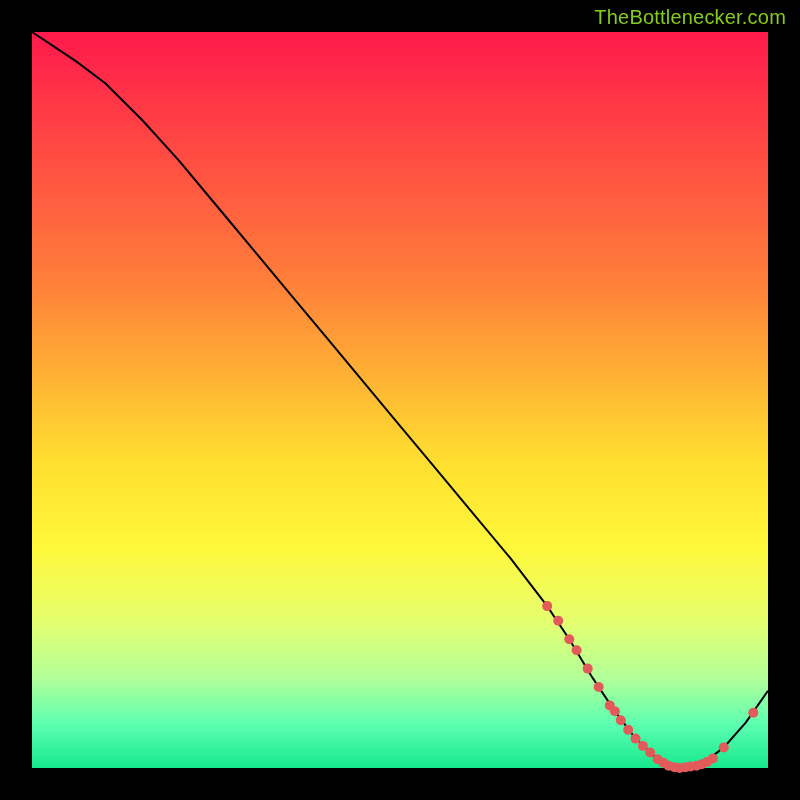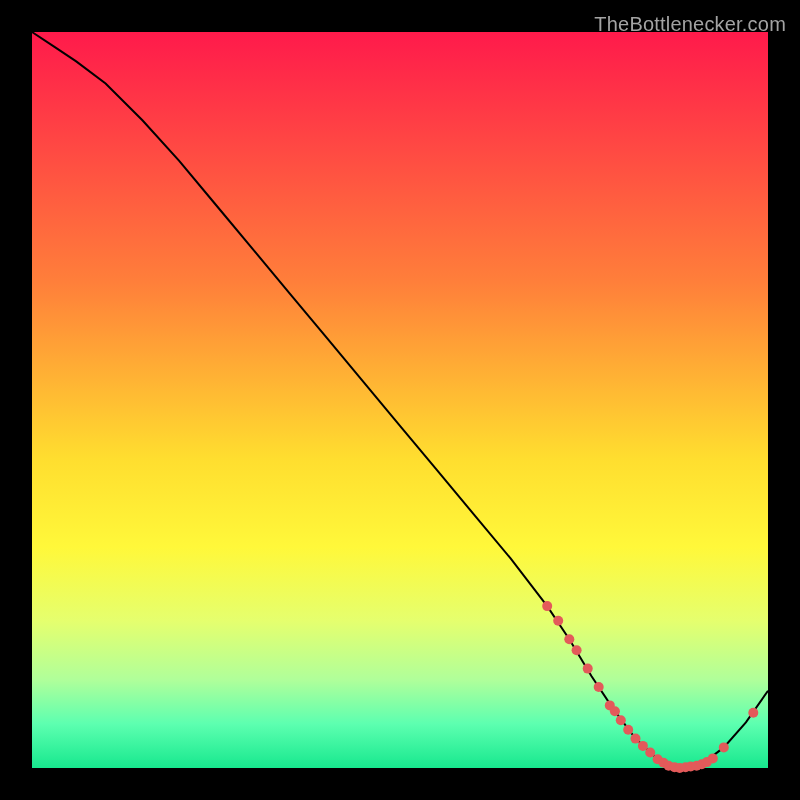--- a/index.html
+++ b/index.html
@@ -14,23 +14,23 @@
   .canvas-wrap {
     position: relative;
     width: 800px;
     height: 800px;
   }
   svg {
     display: block;
   }
   .watermark {
     position: absolute;
-    top: 13px;
+    top: 6px;
     right: 14px;
-    color: #a3a3a3;
+    color: #84cc16;
     font-size: 20px;
     letter-spacing: 0.2px;
     user-select: none;
   }
 </style>
 </head>
 <body>
 
 <div class="canvas-wrap">
   <svg id="chart" width="800" height="800" viewBox="0 0 800 800">

